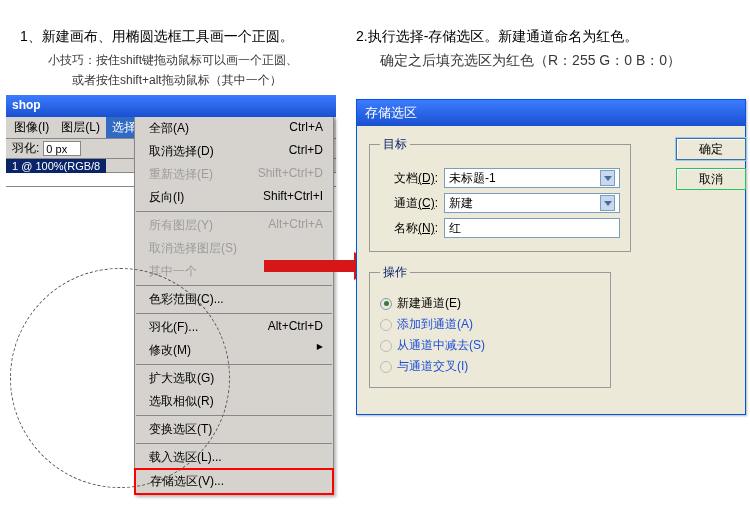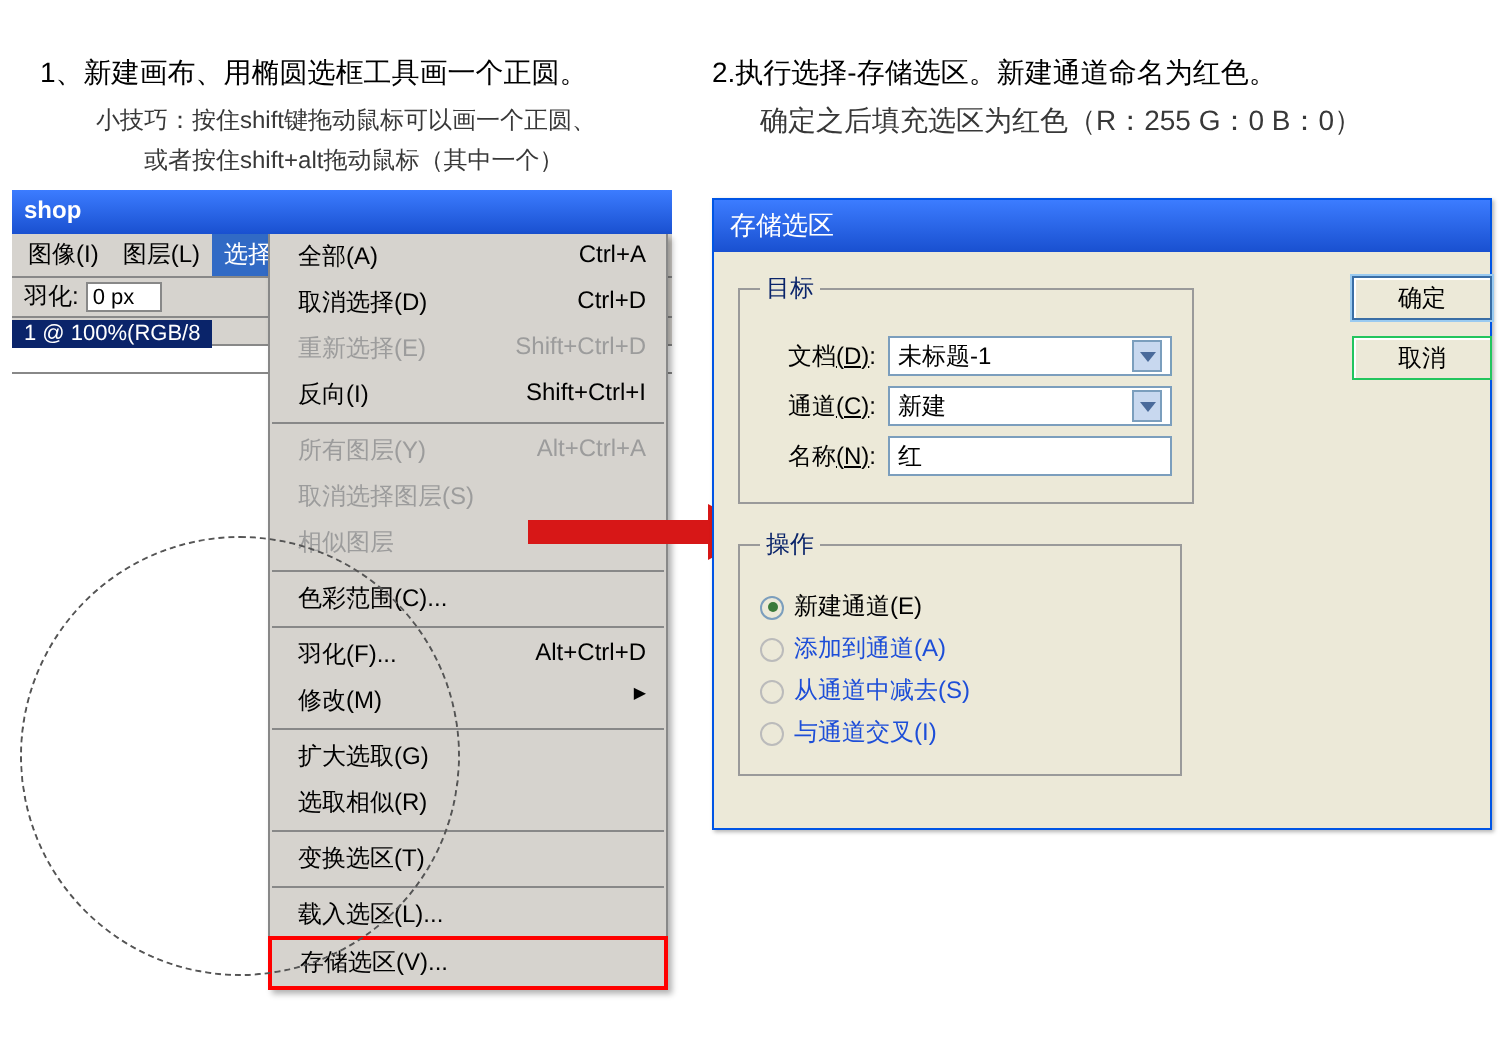--- a/index.html
+++ b/index.html
@@ -92,21 +92,21 @@
       </div>
       <div class="sep"></div>
       <div class="row dis">
         <span>所有图层(Y)</span>
         <span>Alt+Ctrl+A</span>
       </div>
       <div class="row dis">
         <span>取消选择图层(S)</span>
       </div>
       <div class="row dis">
-        <span>相似图层</span>
+        <span>其中一个</span>
       </div>
       <div class="sep"></div>
       <div class="row">
         <span>色彩范围(C)...</span>
       </div>
       <div class="sep"></div>
       <div class="row">
         <span>羽化(F)...</span>
         <span>Alt+Ctrl+D</span>
       </div>
@@ -138,42 +138,42 @@
 <div class="circle"></div>
 
 <div class="arrow">
     <div class="shaft"></div>
     <div class="head"></div>
   </div>
 
 <div class="dialog">
   <div class="dtitle">存储选区</div>
   <div class="dbody">
-    <fieldset class="fieldset" style="width:228px">
+    <fieldset class="fieldset" style="width:262px">
       <legend>目标</legend>
       <div class="frow">
         <label><span>文档</span><span class="ul">(D)</span>:</label>
         <div class="sel">
             <span>未标题-1</span>
             <span class="tri"></span>
           </div>
       </div>
       <div class="frow">
         <label><span>通道</span><span class="ul">(C)</span>:</label>
         <div class="sel">
             <span>新建</span>
             <span class="tri"></span>
           </div>
       </div>
       <div class="frow">
         <label><span>名称</span><span class="ul">(N)</span>:</label>
         <div class="txt">红</div>
       </div>
     </fieldset>
-    <fieldset class="fieldset" style="width:222px">
+    <fieldset class="fieldset" style="width:242px">
       <legend>操作</legend>
       <div class="radio">
           <span class="r on"></span>
           <span>新建通道(E)</span>
         </div>
       <div class="radio dis">
           <span class="r"></span>
           <span>添加到通道(A)</span>
         </div>
       <div class="radio dis">

